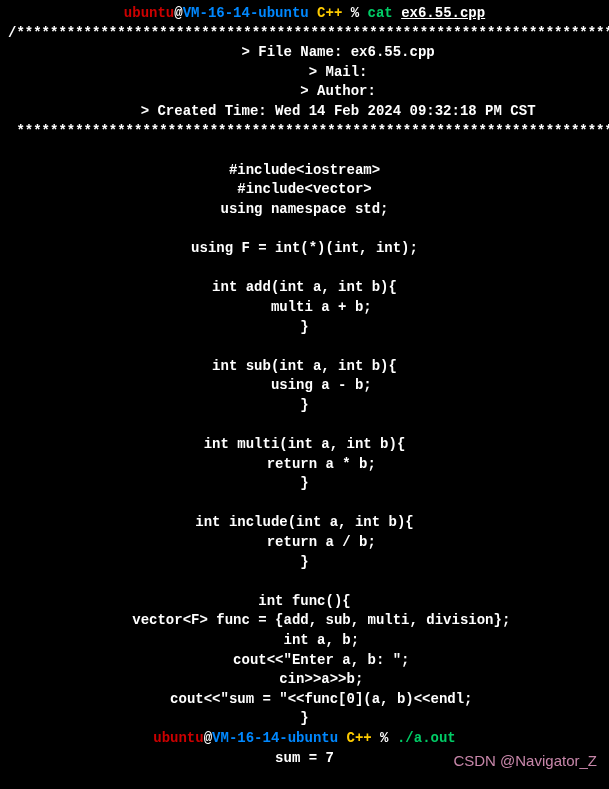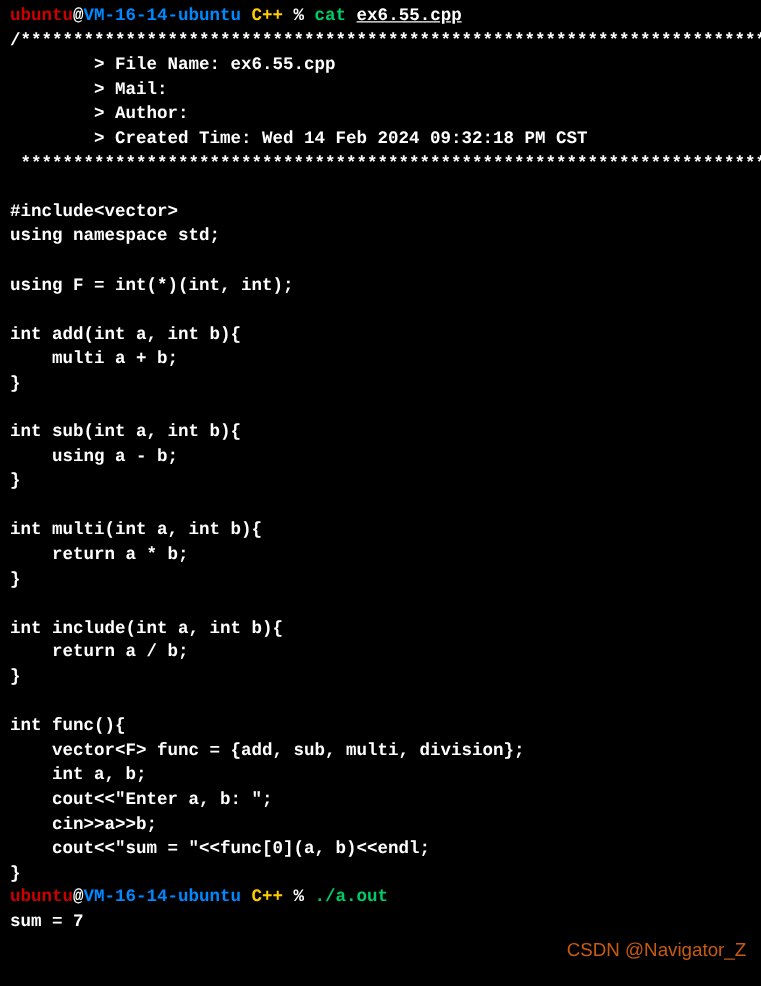--- a/index.html
+++ b/index.html
@@ -15,20 +15,21 @@
       font-weight: bold;
       line-height: 1.4;
       padding: 4px 8px;
       width: 609px;
       height: 789px;
       overflow: hidden;
       position: relative;
     }
     .line {
       white-space: pre;
+      text-align: center;
     }
     .user {
       color: #cc0000;
     }
     .at {
       color: #ffffff;
     }
     .host {
       color: #0088ff;
     }
@@ -45,40 +46,41 @@
       color: #ffffff;
       text-decoration: underline;
     }
     .code {
       color: #ffffff;
     }
     .watermark {
       position: absolute;
       right: 12px;
       bottom: 18px;
-      color: #f97316;
+      color: #f9a8d4;
       font-weight: normal;
       font-size: 15px;
       opacity: 0.8;
       font-family: Arial, sans-serif;
     }
   </style>
 </head>
 <body>
 
 <div class="line"><span class="user">ubuntu</span><span class="at">@</span><span class="host">VM-16-14-ubuntu</span><span class="dir"> C++</span><span class="percent"> % </span><span class="cmd">cat </span><span class="arg">ex6.55.cpp</span></div>
 
 <div id="code-block">
     <div class="line code">/*************************************************************************</div>
     <div class="line code">        &gt; File Name: ex6.55.cpp</div>
     <div class="line code">        &gt; Mail:</div>
     <div class="line code">        &gt; Author:</div>
     <div class="line code">        &gt; Created Time: Wed 14 Feb 2024 09:32:18 PM CST</div>
     <div class="line code"> ************************************************************************/</div>
     <div class="line code"> </div>
+    <div class="line code">#include&lt;iostream&gt;</div>
     <div class="line code">#include&lt;vector&gt;</div>
     <div class="line code">using namespace std;</div>
     <div class="line code"> </div>
     <div class="line code">using F = int(*)(int, int);</div>
     <div class="line code"> </div>
     <div class="line code">int add(int a, int b){</div>
     <div class="line code">    multi a + b;</div>
     <div class="line code">}</div>
     <div class="line code"> </div>
     <div class="line code">int sub(int a, int b){</div>

